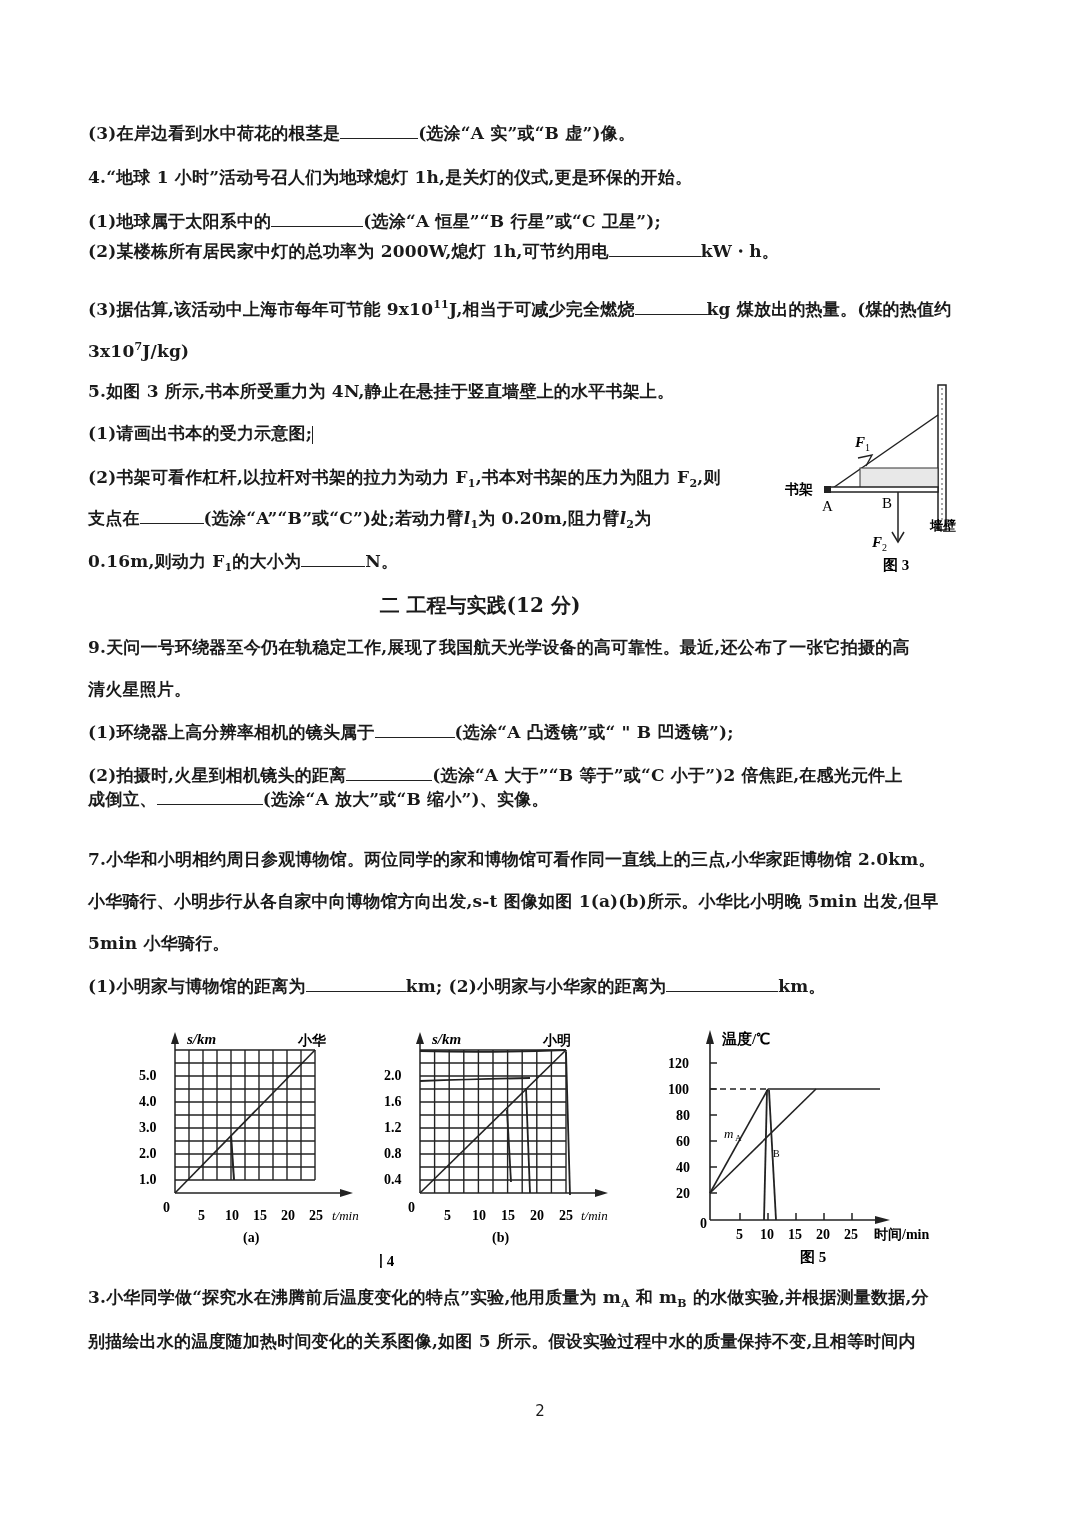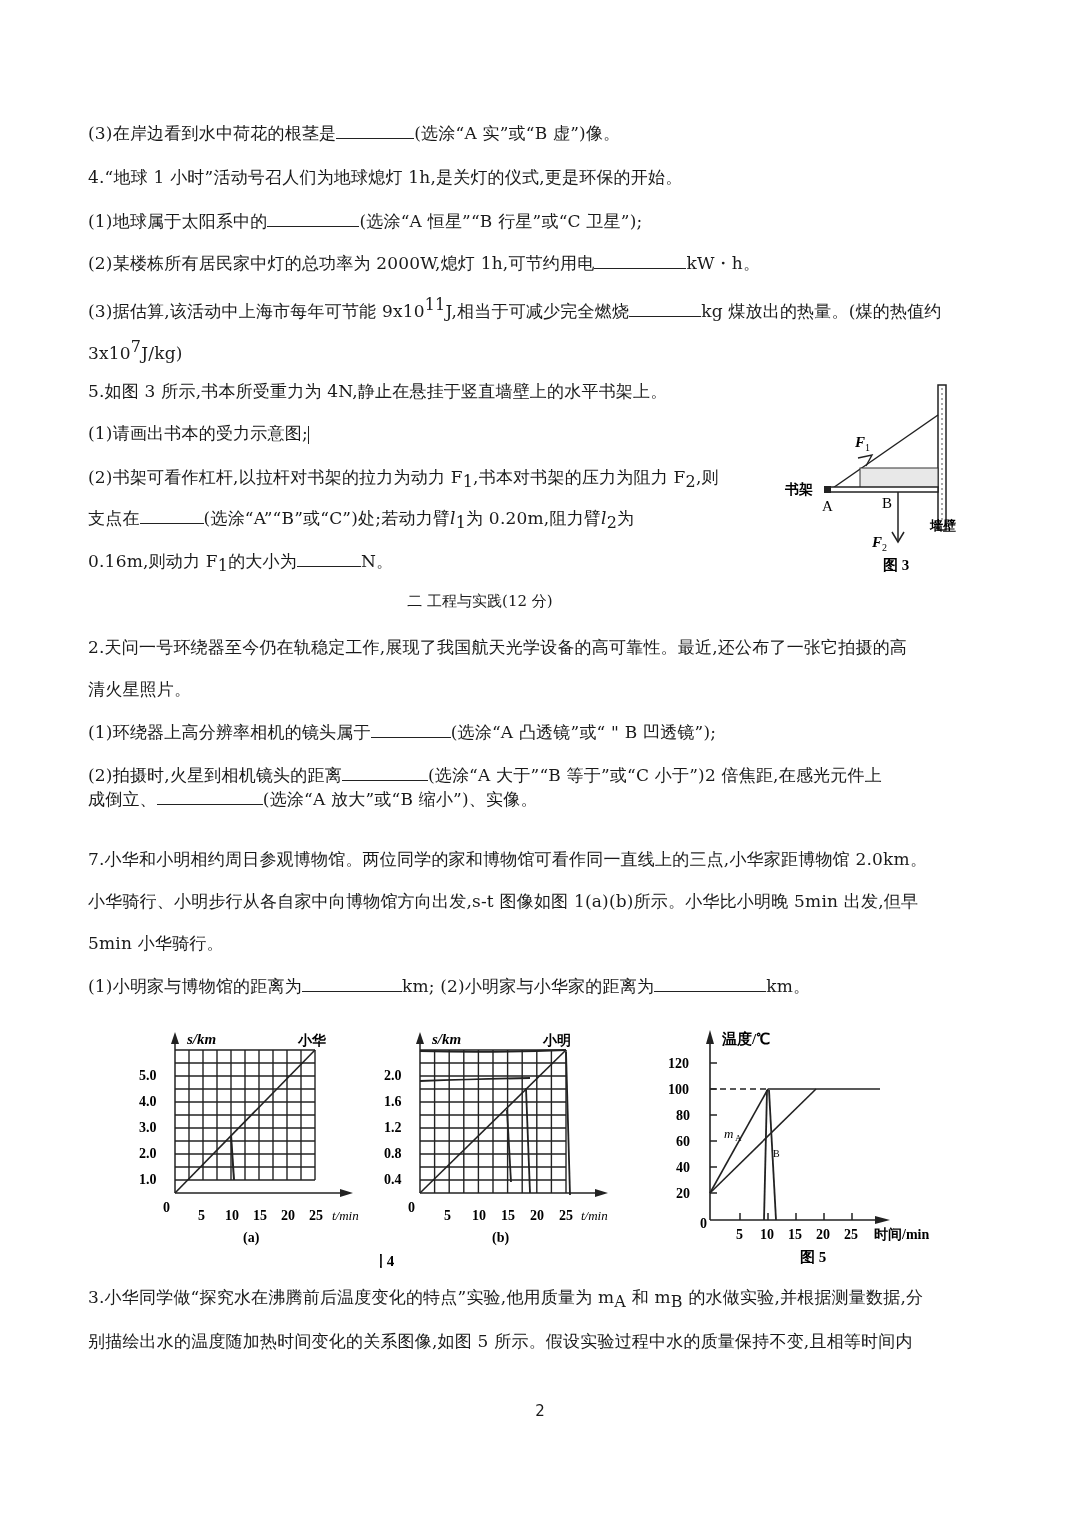--- a/index.html
+++ b/index.html
@@ -1,40 +1,40 @@
 <!DOCTYPE html>
 <html><head>
 <meta charset="utf-8">
 <style>
   html, body { margin: 0; padding: 0; background: #ffffff; }
   body { width: 1080px; height: 1527px; position: relative; overflow: hidden;
          font-family: "DejaVu Serif", "Liberation Serif", serif; color: #1a1a1a; }
-  .line { position: absolute; left: 88px; font-size: 17px; line-height: 22px; white-space: nowrap; letter-spacing: 0.2px; }
+  .line { position: absolute; left: 88px; font-size: 17px; line-height: 22px; white-space: nowrap; letter-spacing: 0.2px; font-weight: bold; }
   .blank { display: inline-block; border-bottom: 1.2px solid #222; height: 16px; vertical-align: baseline; }
-  .title { position: absolute; left: 0; width: 960px; text-align: center; font-size: 15px; font-weight: normal; }
-  sup, sub { font-size: 16px; }
+  .title { position: absolute; left: 0; width: 960px; text-align: center; font-size: 20px; font-weight: bold; }
+  sup, sub { font-size: 11px; }
   .fig { position: absolute; }
   .pagenum { position: absolute; left: 0; width: 1080px; text-align: center; top: 1402px; font-size: 15px;
              font-family: "DejaVu Sans", sans-serif; }
   svg text { font-family: "Liberation Serif", serif; }
 </style>
 </head>
 <body>
 
 <div class="line" style="top:122px">
   <span>(3)在岸边看到水中荷花的根茎是</span><span class="blank" style="width:78px"></span><span>(选涂“A 实”或“B 虚”)像。</span>
 </div>
 
 <div class="line" style="top:166px">4.“地球 1 小时”活动号召人们为地球熄灯 1h,是关灯的仪式,更是环保的开始。</div>
 
 <div class="line" style="top:210px">
   <span>(1)地球属于太阳系中的</span><span class="blank" style="width:92px"></span><span>(选涂“A 恒星”“B 行星”或“C 卫星”);</span>
 </div>
 
-<div class="line" style="top:252px">
+<div class="line" style="top:240px">
   <span>(2)某楼栋所有居民家中灯的总功率为 2000W,熄灯 1h,可节约用电</span><span class="blank" style="width:92px"></span><span>kW・h。</span>
 </div>
 
 <div class="line" style="top:294px">
   <span>(3)据估算,该活动中上海市每年可节能 9x10</span><sup>11</sup><span>J,相当于可减少完全燃烧</span><span class="blank" style="width:72px"></span><span>kg 煤放出的热量。(煤的热值约</span>
 </div>
 <div class="line" style="top:336px">
   <span>3x10</span><sup>7</sup><span>J/kg)</span>
 </div>
 
@@ -68,21 +68,21 @@
   <text x="75" y="67" font-size="15" font-style="italic" font-weight="bold">F</text>
   <text x="85" y="71" font-size="10">1</text>
   <text x="92" y="167" font-size="15" font-style="italic" font-weight="bold">F</text>
   <text x="102" y="171" font-size="10">2</text>
   <text x="150" y="150" font-size="13" font-weight="bold">墙壁</text>
   <text x="103" y="190" font-size="15" font-weight="bold">图 3</text>
 </svg>
 
 <div class="title" style="top:592px">二 工程与实践(12 分)</div>
 
-<div class="line" style="top:636px">2.天问一号环绕器至今仍在轨稳定工作,展现了我国航天光学设备的高可靠性。最近,还公布了一张它拍摄的高</div>
+<div class="line" style="top:636px">9.天问一号环绕器至今仍在轨稳定工作,展现了我国航天光学设备的高可靠性。最近,还公布了一张它拍摄的高</div>
 <div class="line" style="top:678px">清火星照片。</div>
 <div class="line" style="top:721px">
   <span>(1)环绕器上高分辨率相机的镜头属于</span><span class="blank" style="width:80px"></span><span>(选涂“A 凸透镜”或“ " B 凹透镜”);</span>
 </div>
 <div class="line" style="top:764px">
   <span>(2)拍摄时,火星到相机镜头的距离</span><span class="blank" style="width:86px"></span><span>(选涂“A 大于”“B 等于”或“C 小于”)2 倍焦距,在感光元件上</span>
 </div>
 <div class="line" style="top:788px">
   <span>成倒立、</span><span class="blank" style="width:106px"></span><span>(选涂“A 放大”或“B 缩小”)、实像。</span>
 </div>

